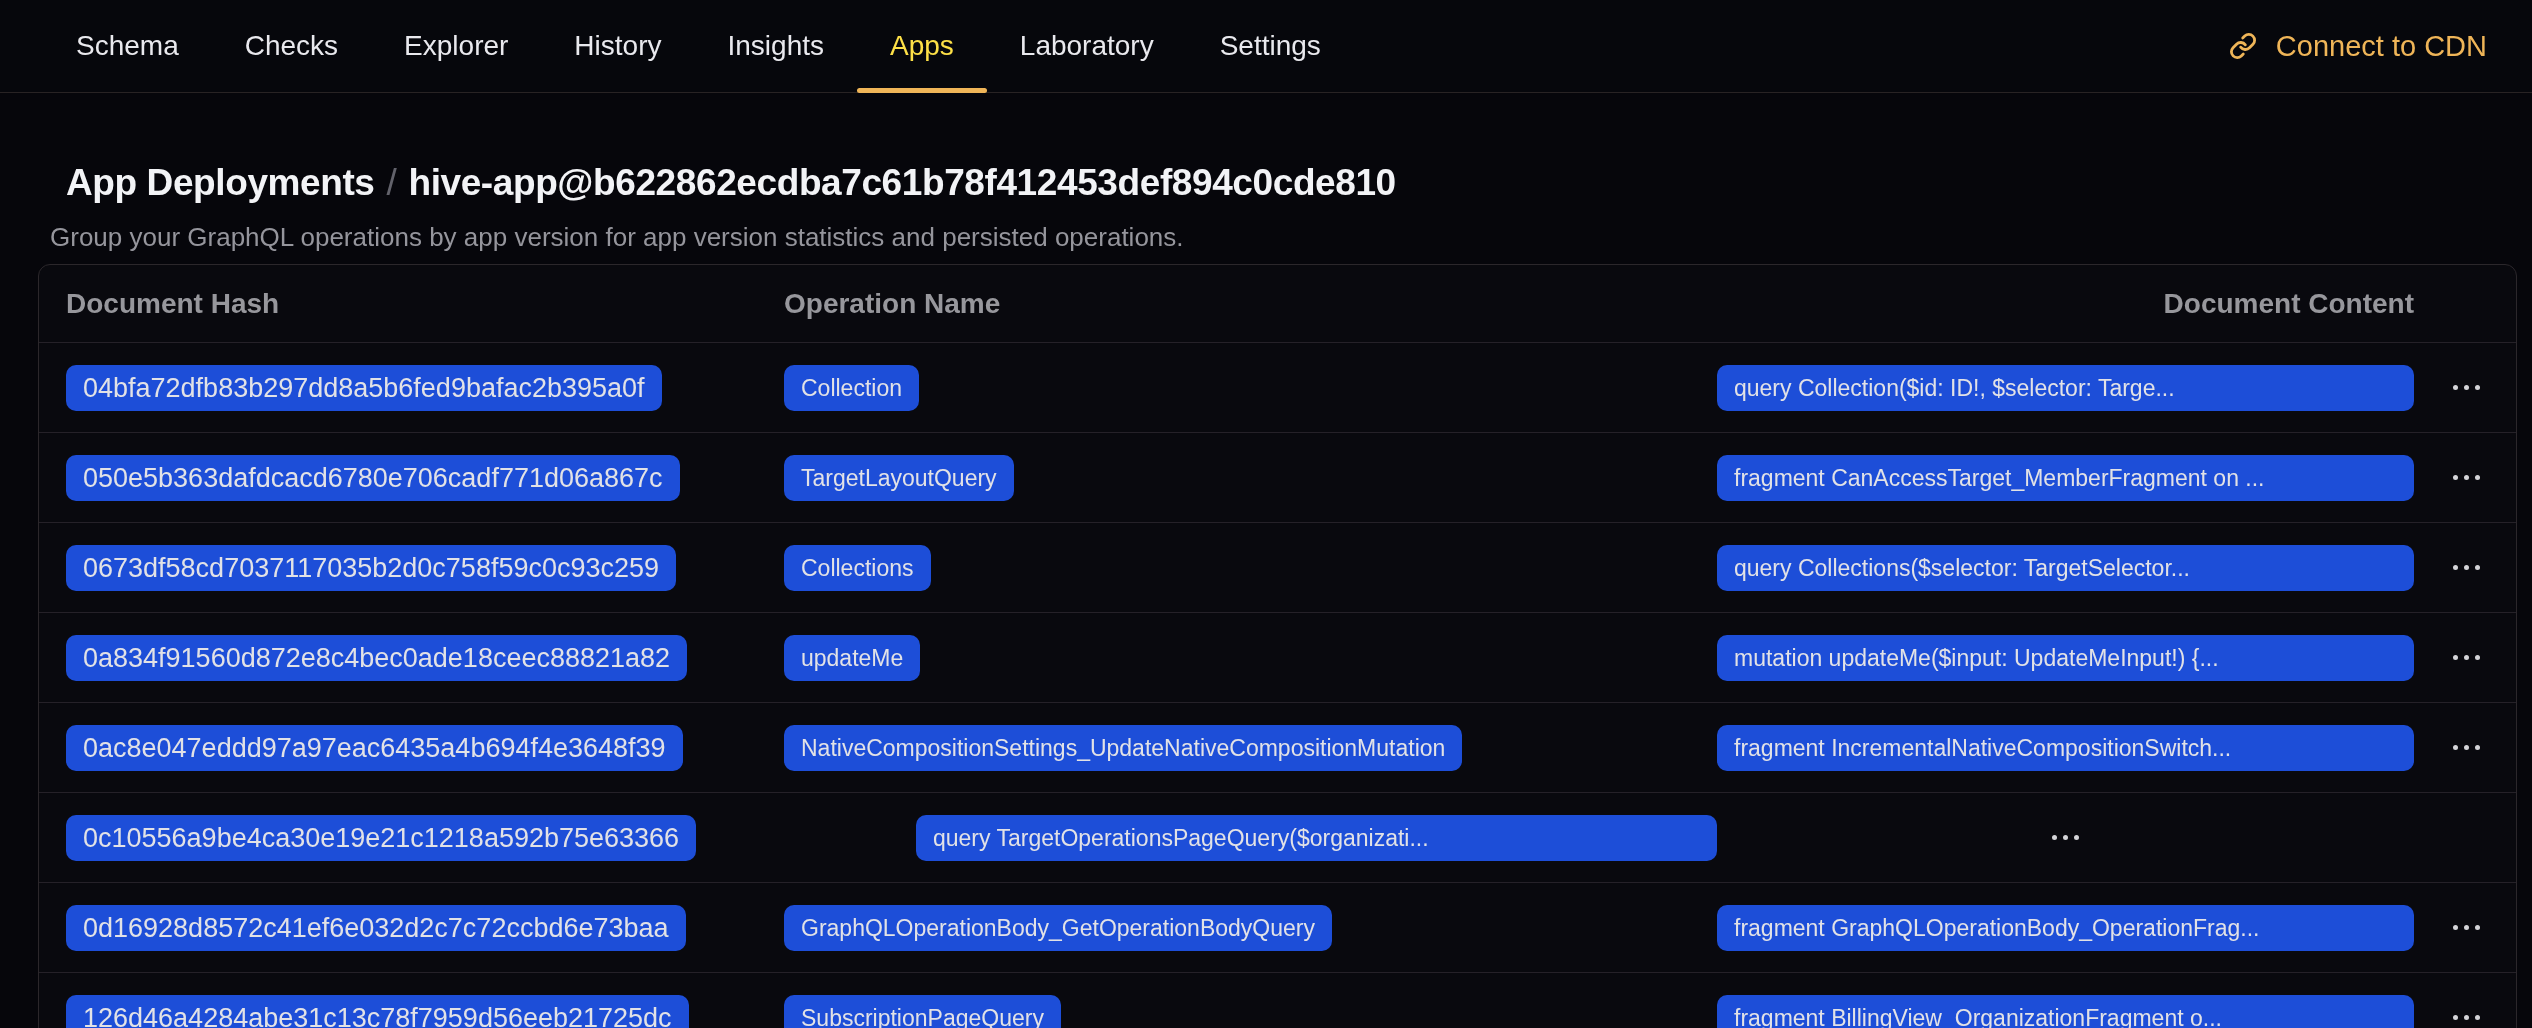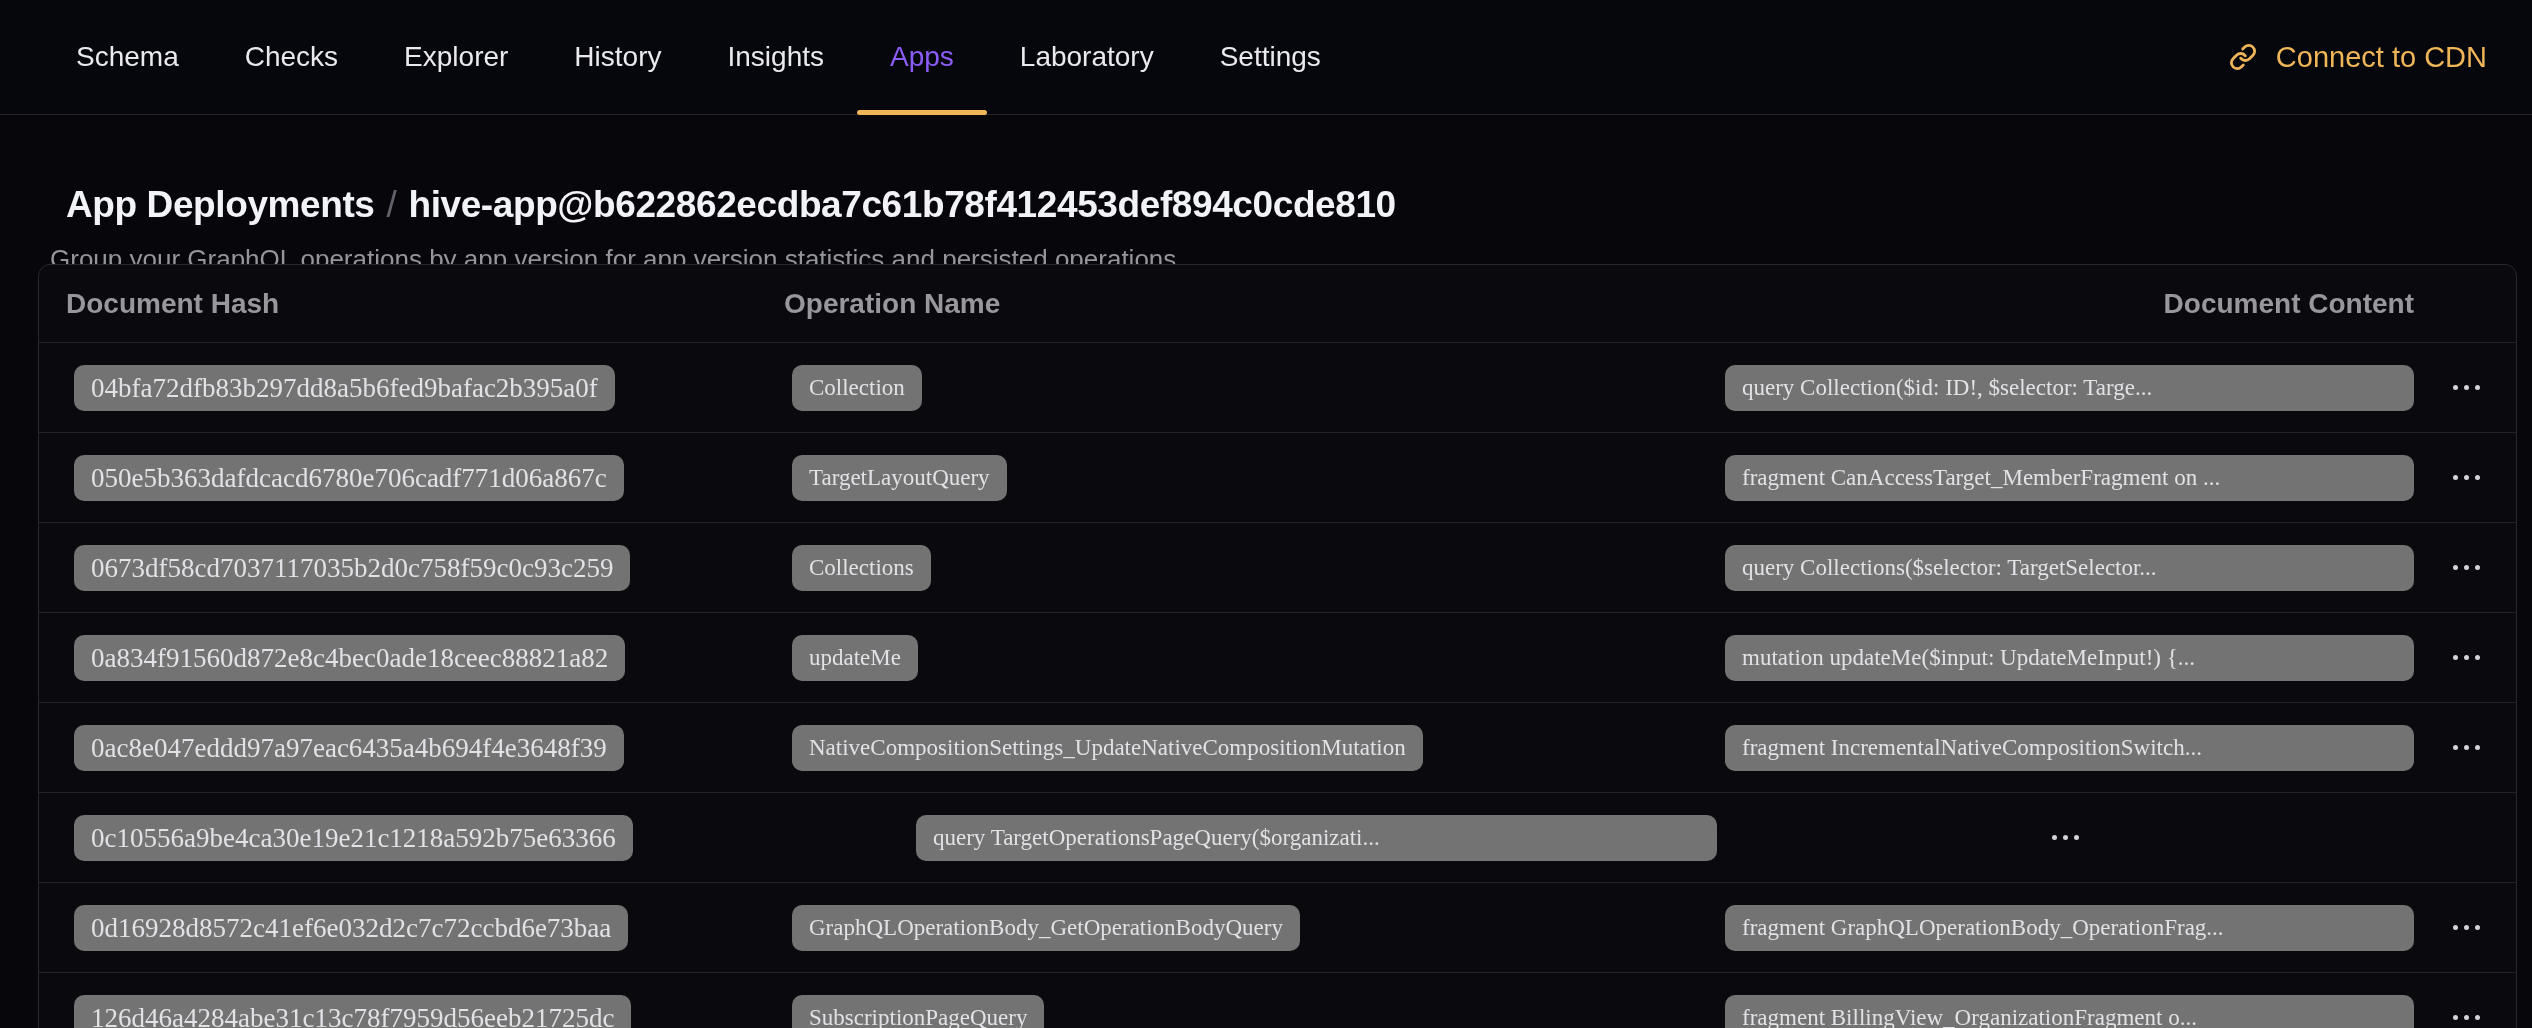--- a/index.html
+++ b/index.html
@@ -6,30 +6,30 @@
   * { box-sizing:border-box; }
   html,body { margin:0; padding:0; }
   body {
     width:2532px; height:1028px; overflow:hidden; position:relative;
     background:#06060b; color:#ececf1;
     font-family:"Liberation Sans", sans-serif;
   }
 
   
   .topnav {
-    height:115px; display:flex; align-items:stretch; justify-content:space-between;
+    height:93px; display:flex; align-items:stretch; justify-content:space-between;
     border-bottom:1px solid #282324; padding-left:43px; padding-right:45px;
     background:#06070c;
   }
   .nav-tabs { display:flex; align-items:stretch; }
   .tab {
     position:relative; display:flex; align-items:center; padding:0 33px;
     font-size:28px; color:#e9e9ee; cursor:pointer; white-space:nowrap;
   }
-  .tab.active { color:#8b5cf6; }
+  .tab.active { color:#fde047; }
   .tab.active::after {
     content:""; position:absolute; left:0; right:0; bottom:-1px; height:5px;
     background:var(--accent); border-radius:3px;
   }
   .nav-right { display:flex; align-items:center; }
   .connect-btn {
     display:flex; align-items:center; gap:19px; background:none; border:none;
     color:var(--accent); font-size:29px; font-family:"Liberation Sans",sans-serif;
     cursor:pointer; padding:0;
   }
@@ -58,24 +58,23 @@
     align-items:center; padding-left:27px;
   }
   .thead { height:77px; color:#97979c; font-size:28px;font-weight:bold; }
   .thead .c3 { text-align:center; }
   .trow { height:90px; border-top:1px solid #252128; }
   .cell { min-width:0; }
   .c3 { display:flex; justify-content:flex-end; }
 
   .badge {
     display:inline-block; height:46px; line-height:46px; padding:0 17px;
-    background:#737373; border-radius:10px; color:#e2e2e6;
-    font-family:Liberation Serif, serif;
+    background:#1d4ed8; border-radius:10px; color:#e2e2e6;
+    font-family:Liberation Sans, sans-serif;
     white-space:nowrap;
-    margin-left:8px;
   }
   .hash-badge    { font-size:27px; }
   .op-badge      { font-size:23px; }
   .content-badge { font-size:23px; width:801px; overflow:hidden; text-align:left; }
 
   .menu-btn {
     background:none; border:none; cursor:pointer; margin:0 auto;
     padding:12px 10px; display:flex;
   }
   .dots { display:flex; gap:6px; }

